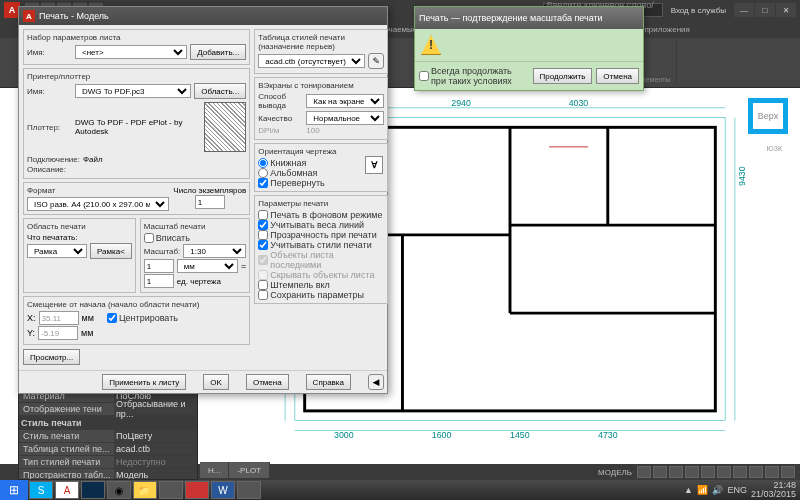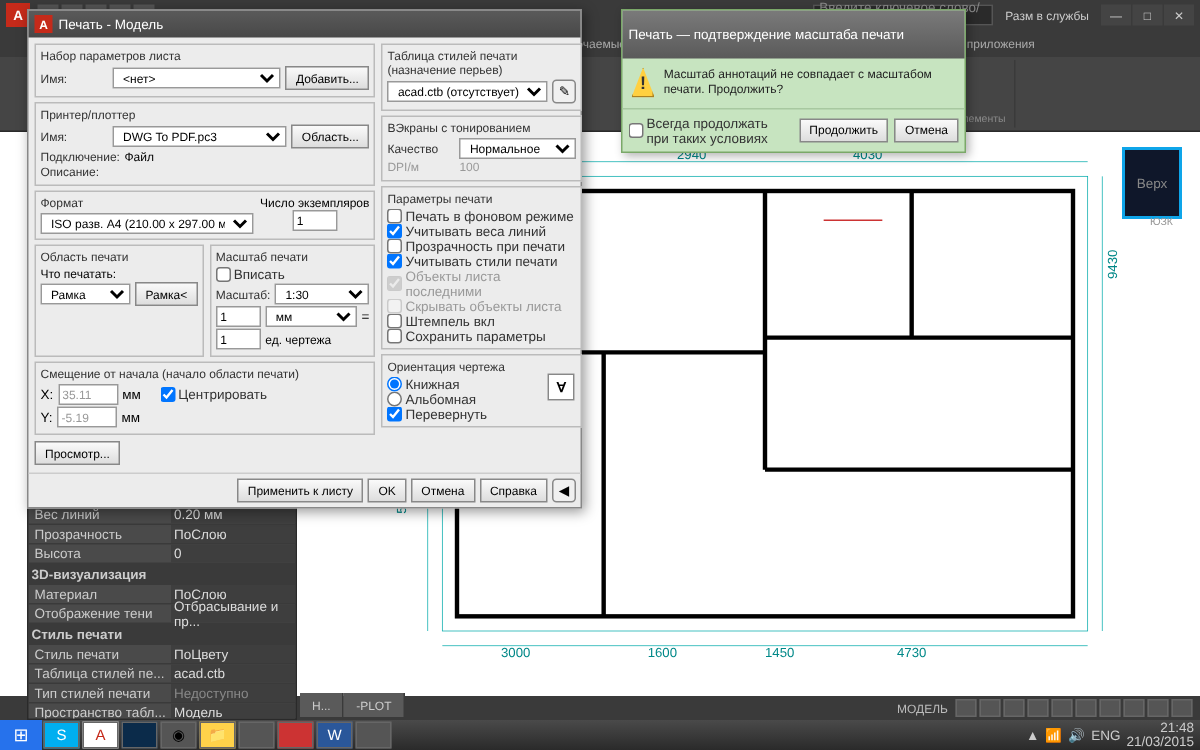--- a/index.html
+++ b/index.html
@@ -15,42 +15,42 @@
 .ribbon-tabs{height:18px;background:#3a3a3a;display:flex;align-items:center;padding-left:40px;color:#aaa}
 .ribbon-tab{padding:0 8px;height:100%;display:flex;align-items:center;font-size:8px}
 .ribbon-tab.active{background:#5a5a5a;color:#fff}
 .ribbon{height:50px;background:#454545;display:flex;padding:2px;border-bottom:1px solid #2a2a2a;overflow:hidden}
 .ribbon-panel{border-right:1px solid #3a3a3a;padding:2px 6px;display:flex;flex-direction:column;justify-content:space-between;color:#999}
 .ribbon-panel-title{font-size:7px;text-align:center;color:#888}
 .ribbon-big-btn{width:30px;height:30px;background:#555;border:1px solid #666;margin:1px}
 .canvas{position:absolute;top:88px;left:0;right:0;bottom:20px;background:#fff}
 .drawing{position:absolute;left:240px;top:10px;right:20px;bottom:30px}
 .drawing svg{width:100%;height:100%}
-.nav-cube{position:absolute;top:98px;right:12px;width:40px;height:48px;border:2px solid #0ea5e9;background:#0f172a;display:flex;align-items:center;justify-content:center;font-size:7px;color:#888}
+.nav-cube{position:absolute;top:98px;right:12px;width:40px;height:36px;border:5px solid #0ea5e9;background:#ffffff;display:flex;align-items:center;justify-content:center;font-size:7px;color:#888}
 .nav-compass{position:absolute;top:145px;right:18px;color:#999;font-size:7px}
 .print-dialog{position:absolute;top:6px;left:18px;width:370px;background:#ececec;border:1px solid #888;box-shadow:2px 2px 8px rgba(0,0,0,0.4);z-index:50}
 .dlg-title{height:18px;background:linear-gradient(#5a5a5a,#484848);color:#fff;display:flex;align-items:center;padding:0 4px;font-size:9px}
 .dlg-title .red-a{width:12px;height:12px;font-size:8px}
 .dlg-body{padding:4px;display:flex;gap:4px}
 .dlg-col{flex:1;display:flex;flex-direction:column;gap:3px}
 .group{border:1px solid #bbb;padding:3px;background:#ececec}
 .group-title{font-size:8px;color:#333;margin-bottom:2px}
 .row{display:flex;align-items:center;gap:3px;margin:1px 0}
 .lbl{font-size:8px;color:#333;min-width:45px}
 select,input[type=text]{border:1px solid #999;background:#fff;font-size:8px;padding:1px 2px;height:14px}
 select{flex:1}
 .btn{border:1px solid #888;background:linear-gradient(#fafafa,#ddd);padding:1px 6px;font-size:8px;cursor:pointer;height:16px}
 .chk{display:flex;align-items:center;gap:2px;font-size:8px;color:#333}
 .chk.disabled{color:#999}
 .chk input{width:10px;height:10px}
 .preview-swatch{width:42px;height:50px;background:repeating-linear-gradient(45deg,#999,#999 1px,#fff 1px,#fff 3px);border:1px solid #666;margin:2px auto}
-.dlg-footer{padding:3px;display:flex;justify-content:flex-end;gap:3px;border-top:1px solid #ccc}
+.dlg-footer{padding:3px;display:flex;justify-content:flex-end;gap:17px;border-top:1px solid #ccc}
 .round-btn{width:16px;height:16px;border:1px solid #888;border-radius:3px;background:#f0f0f0;display:flex;align-items:center;justify-content:center;font-size:9px}
 .confirm-dialog{position:absolute;top:6px;left:414px;width:230px;background:#c7e4c0;border:1px solid #7aa868;box-shadow:2px 2px 6px rgba(0,0,0,0.3);z-index:60}
-.confirm-title{height:32px;background:linear-gradient(#7a7a7a,#5a5a5a);color:#fff;padding:0 4px;display:flex;align-items:center;font-size:8px}
+.confirm-title{height:22px;background:linear-gradient(#7a7a7a,#5a5a5a);color:#fff;padding:0 4px;display:flex;align-items:center;font-size:8px}
 .confirm-body{padding:6px;display:flex;gap:6px;align-items:flex-start}
 .warn-icon{width:20px;height:20px;background:#ffd040;border:1px solid #aa8020;clip-path:polygon(50% 0,100% 100%,0 100%);display:flex;align-items:center;justify-content:center;color:#333;font-weight:bold;font-size:12px}
 .confirm-text{font-size:8px;color:#222;line-height:1.3}
 .confirm-footer{padding:4px;display:flex;justify-content:space-between;gap:4px;align-items:center;border-top:1px solid #a8c8a0}
 .props-panel{position:absolute;left:18px;top:270px;width:180px;bottom:20px;background:#4a4a4a;color:#ccc;font-size:8px;border:1px solid #2a2a2a;z-index:40;overflow:hidden}
 .props-row{display:flex;border-bottom:1px solid #3a3a3a;height:13px;align-items:center}
 .props-key{width:95px;padding-left:4px;color:#ccc}
 .props-val{flex:1;color:#ddd;background:#3e3e3e;height:100%;display:flex;align-items:center;padding-left:2px}
 .props-cat{background:#3a3a3a;font-weight:bold;padding-left:2px;height:14px;display:flex;align-items:center}
 .props-side-tab{position:absolute;right:-14px;top:30px;width:14px;background:#3a3a3a;color:#ccc;writing-mode:vertical-rl;text-align:center;padding:6px 0;font-size:8px}
@@ -71,21 +71,21 @@
   <div class="red-a">A</div>
   <span class="qat-icon"></span>
   <span class="qat-icon"></span>
   <span class="qat-icon"></span>
   <span class="qat-icon"></span>
   <span class="qat-icon"></span>
   <span class="title-text">Нов 3-х ком -почт.dwg</span>
   <div class="search-box">
       <span>Введите ключевое слово/фразу</span>
     </div>
-  <span class="signin">Разм в службы</span>
+  <span class="signin">Вход в службы</span>
   <div class="win-btns">
     <div class="win-btn">—</div>
     <div class="win-btn">□</div>
     <div class="win-btn">✕</div>
   </div>
 </div>
 
 <div class="ribbon-tabs">
   <div class="ribbon-tab">Вставка</div>
   <div class="ribbon-tab active">Аннотации</div>
@@ -186,20 +186,25 @@
           </div>
       </div>
       <div class="group">
         <div class="group-title">Принтер/плоттер</div>
         <div class="row">
             <span class="lbl">Имя:</span>
             <select><option>DWG To PDF.pc3</option></select>
             <button class="btn">Область...</button>
           </div>
         <div class="row">
+            <span class="lbl">Плоттер:</span>
+            <span style="font-size:8px;flex:1">DWG To PDF - PDF ePlot - by Autodesk</span>
+          <div class="preview-swatch"></div>
+          </div>
+        <div class="row">
             <span class="lbl">Подключение:</span>
             <span style="font-size:8px">Файл</span>
           </div>
         <div class="row">
             <span class="lbl">Описание:</span>
           </div>
       </div>
       <div class="group" style="display:flex;gap:4px;align-items:flex-start">
         <div style="flex:1"><div class="group-title">Формат</div>
         <select style="width:100%"><option>ISO разв. A4 (210.00 x 297.00 мм)</option></select></div>
@@ -260,27 +265,47 @@
       <div class="group">
         <div class="group-title">Таблица стилей печати (назначение перьев)</div>
         <div class="row">
             <select><option>acad.ctb (отсутствует)</option></select>
             <div class="round-btn">✎</div>
           </div>
       </div>
       <div class="group">
         <div class="group-title">ВЭкраны с тонированием</div>
         <div class="row">
+            <span class="lbl">Способ вывода</span>
+            <select><option>Как на экране</option></select>
+          </div>
+        <div class="row">
             <span class="lbl">Качество</span>
             <select><option>Нормальное</option></select>
           </div>
         <div class="row">
             <span class="lbl" style="color:#999">DPI/м</span>
             <span style="color:#999;font-size:8px">100</span>
           </div>
+      </div>
+      <div class="group" style="position:relative">
+        <div class="group-title">Ориентация чертежа</div>
+        <div class="chk">
+            <input type="radio" name="or" checked="" style="">
+            <span>Книжная</span>
+          </div>
+        <div class="chk">
+            <input type="radio" name="or" style="">
+            <span>Альбомная</span>
+          </div>
+        <div class="chk">
+            <input type="checkbox" checked="" style="">
+            <span>Перевернуть</span>
+          </div>
+        <div style="position:absolute;right:4px;top:12px;width:18px;height:18px;border:1px solid #888;background:#fff;display:flex;align-items:center;justify-content:center;font-weight:bold">∀</div>
       </div>
       <div class="group">
         <div class="group-title">Параметры печати</div>
         <div class="chk">
             <input type="checkbox" style="">
             <span>Печать в фоновом режиме</span>
           </div>
         <div class="chk">
             <input type="checkbox" checked="" style="">
             <span>Учитывать веса линий</span>
@@ -302,55 +327,38 @@
             <span>Скрывать объекты листа</span>
           </div>
         <div class="chk">
             <input type="checkbox" style="">
             <span>Штемпель вкл</span>
           </div>
         <div class="chk">
             <input type="checkbox" style="">
             <span>Сохранить параметры</span>
           </div>
-      </div>
-      <div class="group" style="position:relative">
-        <div class="group-title">Ориентация чертежа</div>
-        <div class="chk">
-            <input type="radio" name="or" checked="" style="">
-            <span>Книжная</span>
-          </div>
-        <div class="chk">
-            <input type="radio" name="or" style="">
-            <span>Альбомная</span>
-          </div>
-        <div class="chk">
-            <input type="checkbox" checked="" style="">
-            <span>Перевернуть</span>
-          </div>
-        <div style="position:absolute;right:4px;top:12px;width:18px;height:18px;border:1px solid #888;background:#fff;display:flex;align-items:center;justify-content:center;font-weight:bold">∀</div>
       </div>
     </div>
   </div>
   <div class="dlg-footer">
     <button class="btn">Применить к листу</button>
     <button class="btn">OK</button>
     <button class="btn">Отмена</button>
     <button class="btn">Справка</button>
     <div class="round-btn">◀</div>
   </div>
 </div>
 
 <div class="confirm-dialog">
   <div class="confirm-title">
       <span>Печать — подтверждение масштаба печати</span>
     </div>
   <div class="confirm-body">
     <div class="warn-icon">!</div>
-    <div class="confirm-text">Масштаб аннотаций не совпадает с масштабом печати. Продолжить?</div>
   </div>
   <div class="confirm-footer">
     <div class="chk" style="margin-right:auto">
         <input type="checkbox" style="">
         <span>Всегда продолжать при таких условиях</span>
       </div>
     <button class="btn">Продолжить</button>
     <button class="btn">Отмена</button>
   </div>
 </div>

